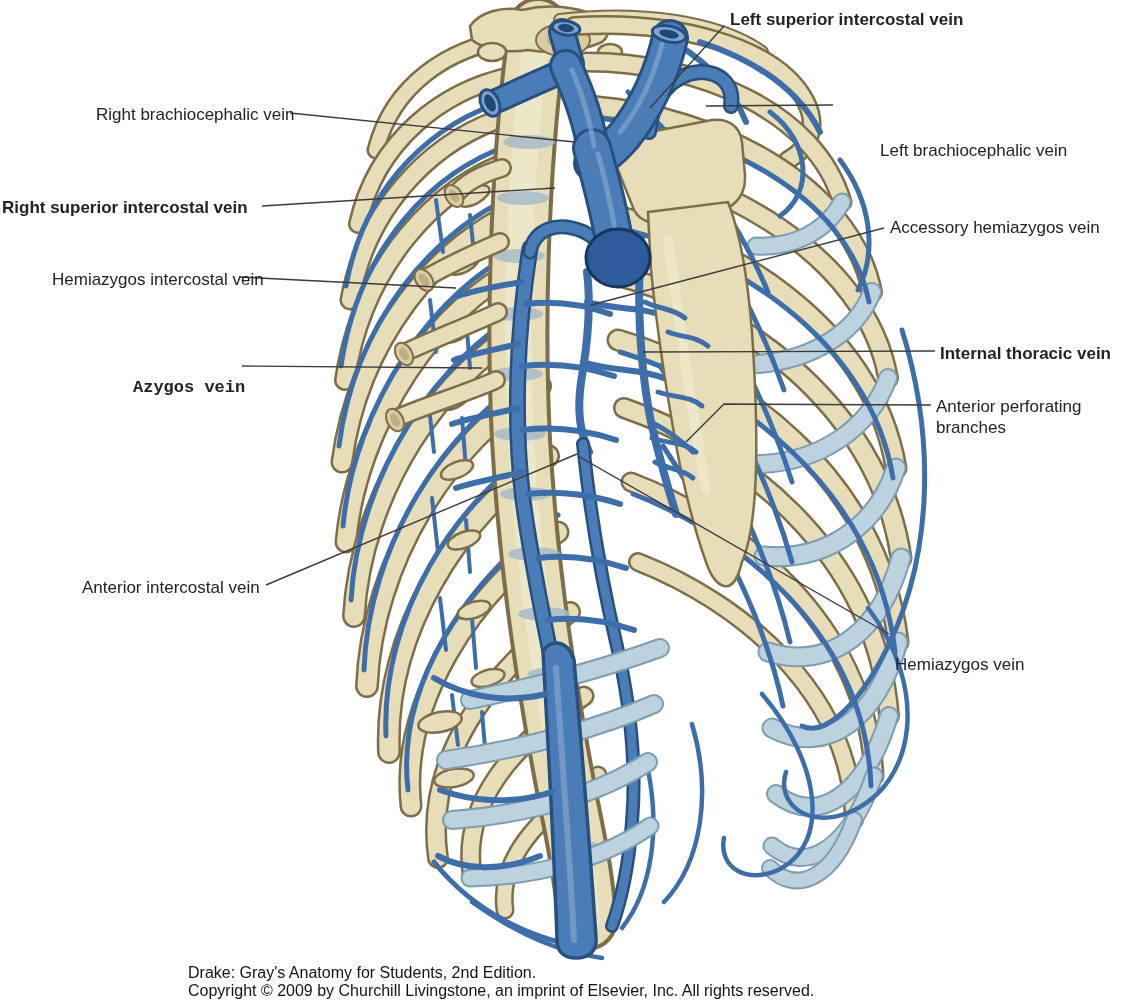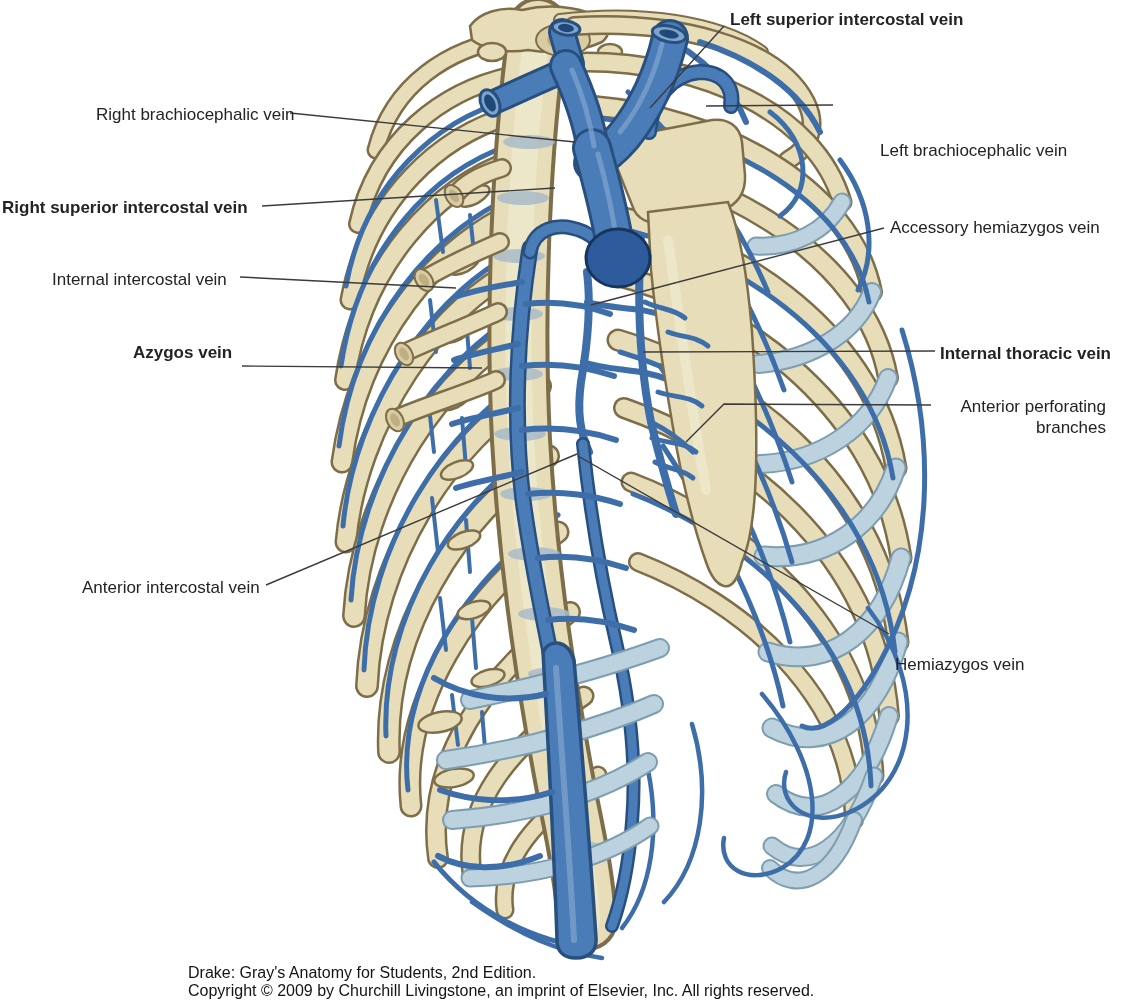--- a/index.html
+++ b/index.html
@@ -8,21 +8,21 @@
     --vein-fill:#4a7cb8; --vein-light:#7ea3cd; --vein-outline:#28507f; --vein-dark:#2d5b9c; --vein-deep:#1f4878;
     --cartilage:#bcd2de; --cartilage-outline:#7d9db1;
     --leader-line:#3b3b3b; --label-text:#262223; --caption-text:#141414; --background:#ffffff;
   }
   html,body{margin:0;padding:0;background:#fff;}
   #page{position:relative;width:1133px;height:1005px;background:var(--background);
         font-family:"Liberation Sans","DejaVu Sans",sans-serif;overflow:hidden;}
   #art{position:absolute;left:0;top:0;}
   .lbl{position:absolute;font-size:17px;line-height:1.25;color:var(--label-text);white-space:nowrap;}
   .lbl.bold{font-weight:700;}
-  .lbl.wrap{white-space:normal;width:170px;text-align:right;}
+  .lbl.wrap{white-space:normal;width:170px;}
   .caption{position:absolute;left:188px;font-size:16px;line-height:18px;color:var(--caption-text);white-space:nowrap;}
   
   .rib-o{fill:none;stroke:var(--bone-outline);stroke-linecap:round;stroke-linejoin:round;}
   .rib-f{fill:none;stroke:var(--bone);stroke-linecap:round;stroke-linejoin:round;}
   .rib-h{fill:none;stroke:var(--bone-light);stroke-linecap:round;opacity:.55;}
   .cart-o{fill:none;stroke:var(--cartilage-outline);stroke-linecap:round;}
   .cart-f{fill:none;stroke:var(--cartilage);stroke-linecap:round;}
   .vein{fill:none;stroke:var(--vein-fill);stroke-linecap:round;stroke-linejoin:round;}
   .vein-t{fill:none;stroke:#3d6ea9;stroke-linecap:round;stroke-linejoin:round;}
   .vein-o{fill:none;stroke:var(--vein-outline);stroke-linecap:round;stroke-linejoin:round;}
@@ -381,23 +381,23 @@
       <polyline class="leader" points="266,585 577,454"></polyline>
       <polyline class="leader" points="889,634 578,456"></polyline>
     </g>
   </svg>
 
   <div class="lbl bold" style="left:730px;top:9px;">Left superior intercostal vein</div>
   <div class="lbl" style="left:88px;top:104px;margin-left:8px;">Right brachiocephalic vein</div>
   <div class="lbl" style="left:880px;top:96px;margin-top:44px;">Left brachiocephalic vein</div>
   <div class="lbl bold" style="left:2px;top:197px;">Right superior intercostal vein</div>
   <div class="lbl" style="left:890px;top:217px;">Accessory hemiazygos vein</div>
-  <div class="lbl" style="left:52px;top:269px;">Internal intercostal vein</div>
+  <div class="lbl" style="left:52px;top:269px;">Hemiazygos intercostal vein</div>
   <div class="lbl bold" style="left:940px;top:343px;">Internal thoracic vein</div>
-  <div class="lbl bold" style="left:133px;top:342px;">Azygos vein</div>
+  <div class="lbl bold" style="left:133px;top:377px;font-family:Liberation Mono, monospace;">Azygos vein</div>
   <div class="lbl wrap" style="left:936px;top:396px;">Anterior perforating branches</div>
   <div class="lbl" style="left:82px;top:577px;">Anterior intercostal vein</div>
   <div class="lbl" style="left:895px;top:654px;">Hemiazygos vein</div>
 
   <div class="caption" style="top:964px;text-align:right;">Drake: Gray's Anatomy for Students, 2nd Edition.</div>
   <div class="caption" style="top:982px;text-align:right;">Copyright © 2009 by Churchill Livingstone, an imprint of Elsevier, Inc. All rights reserved.</div>
 
 </div>
 
 </body></html>

